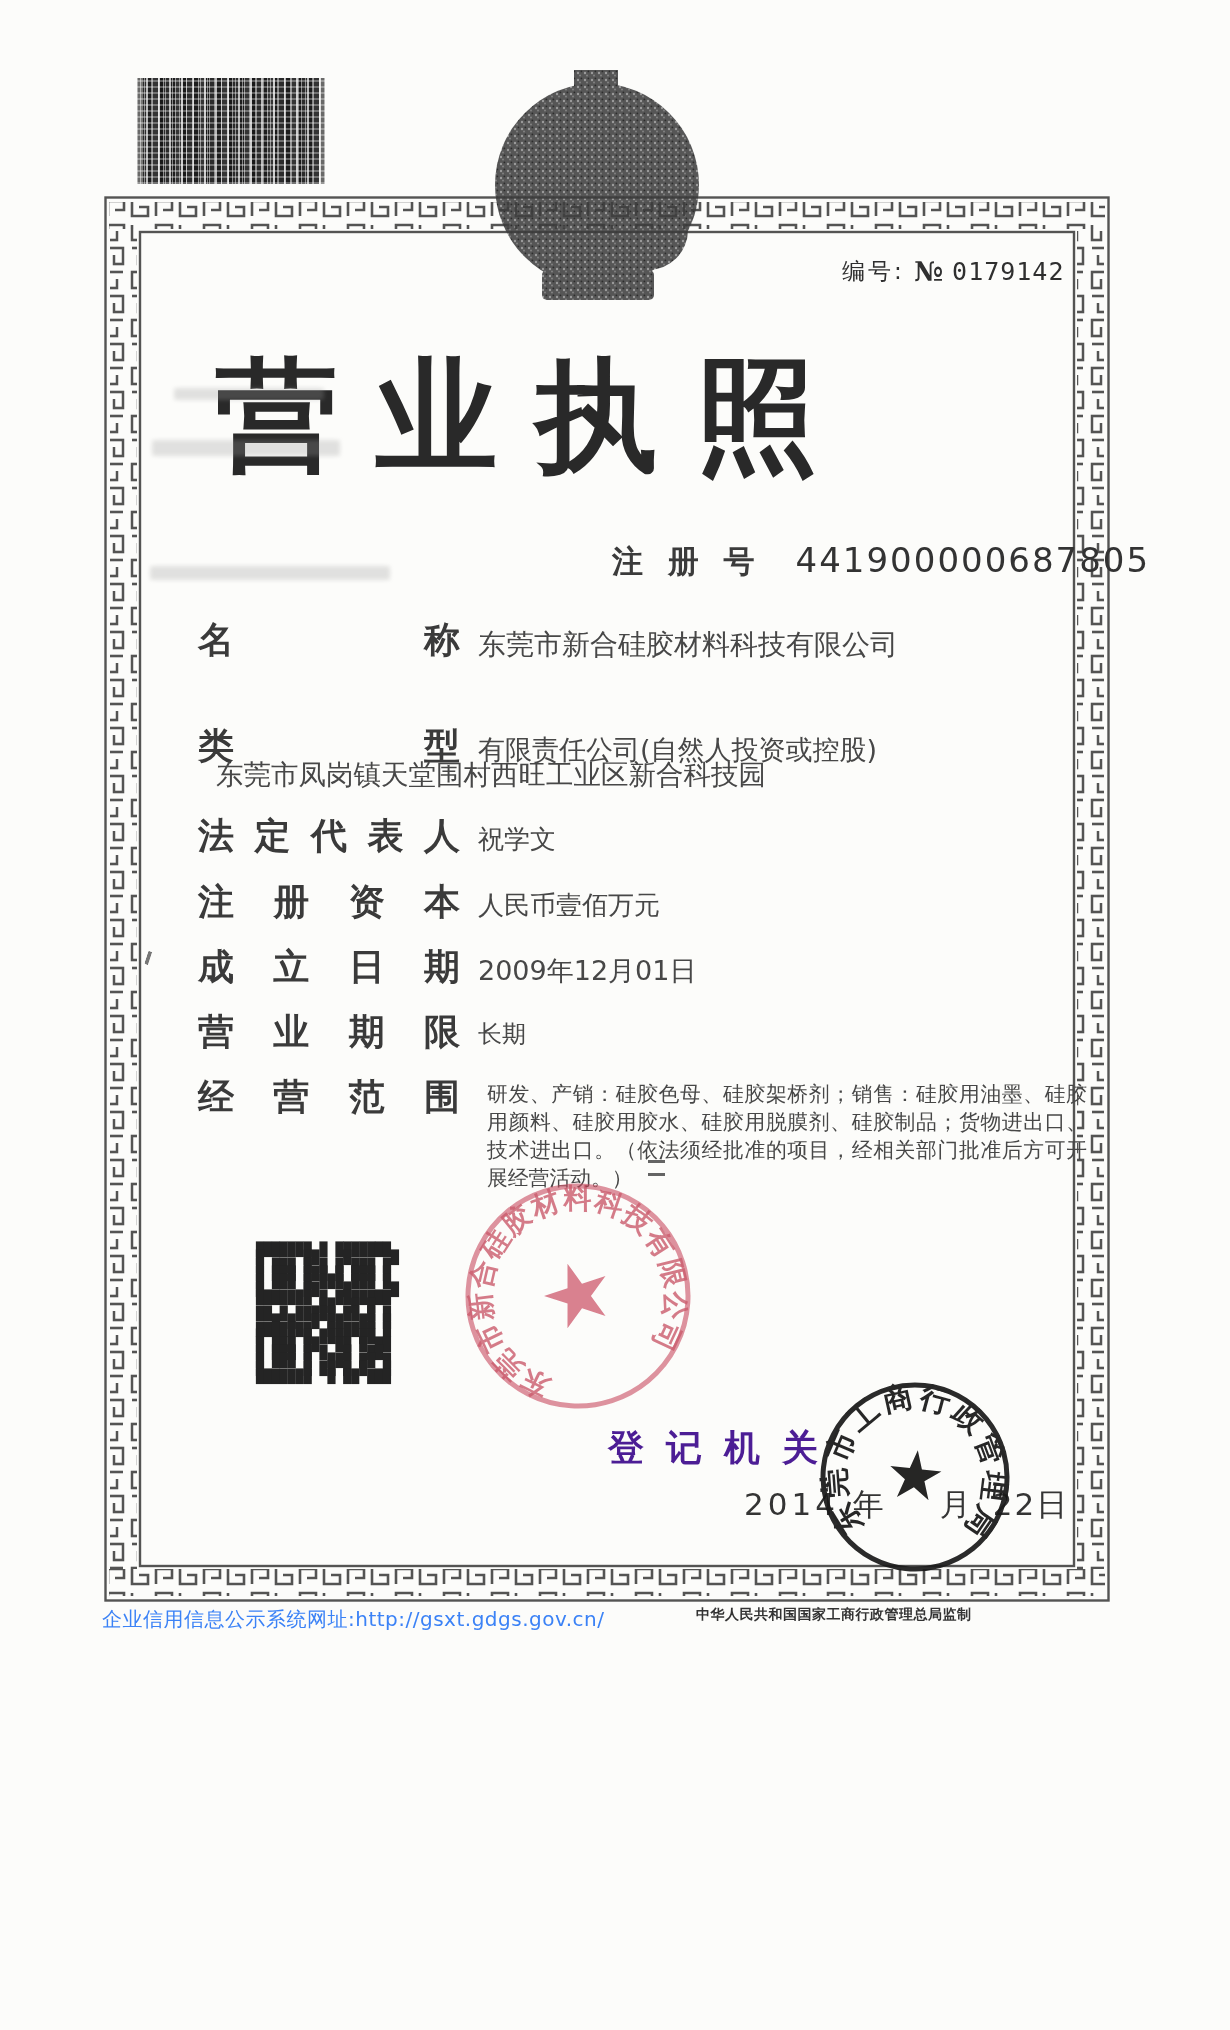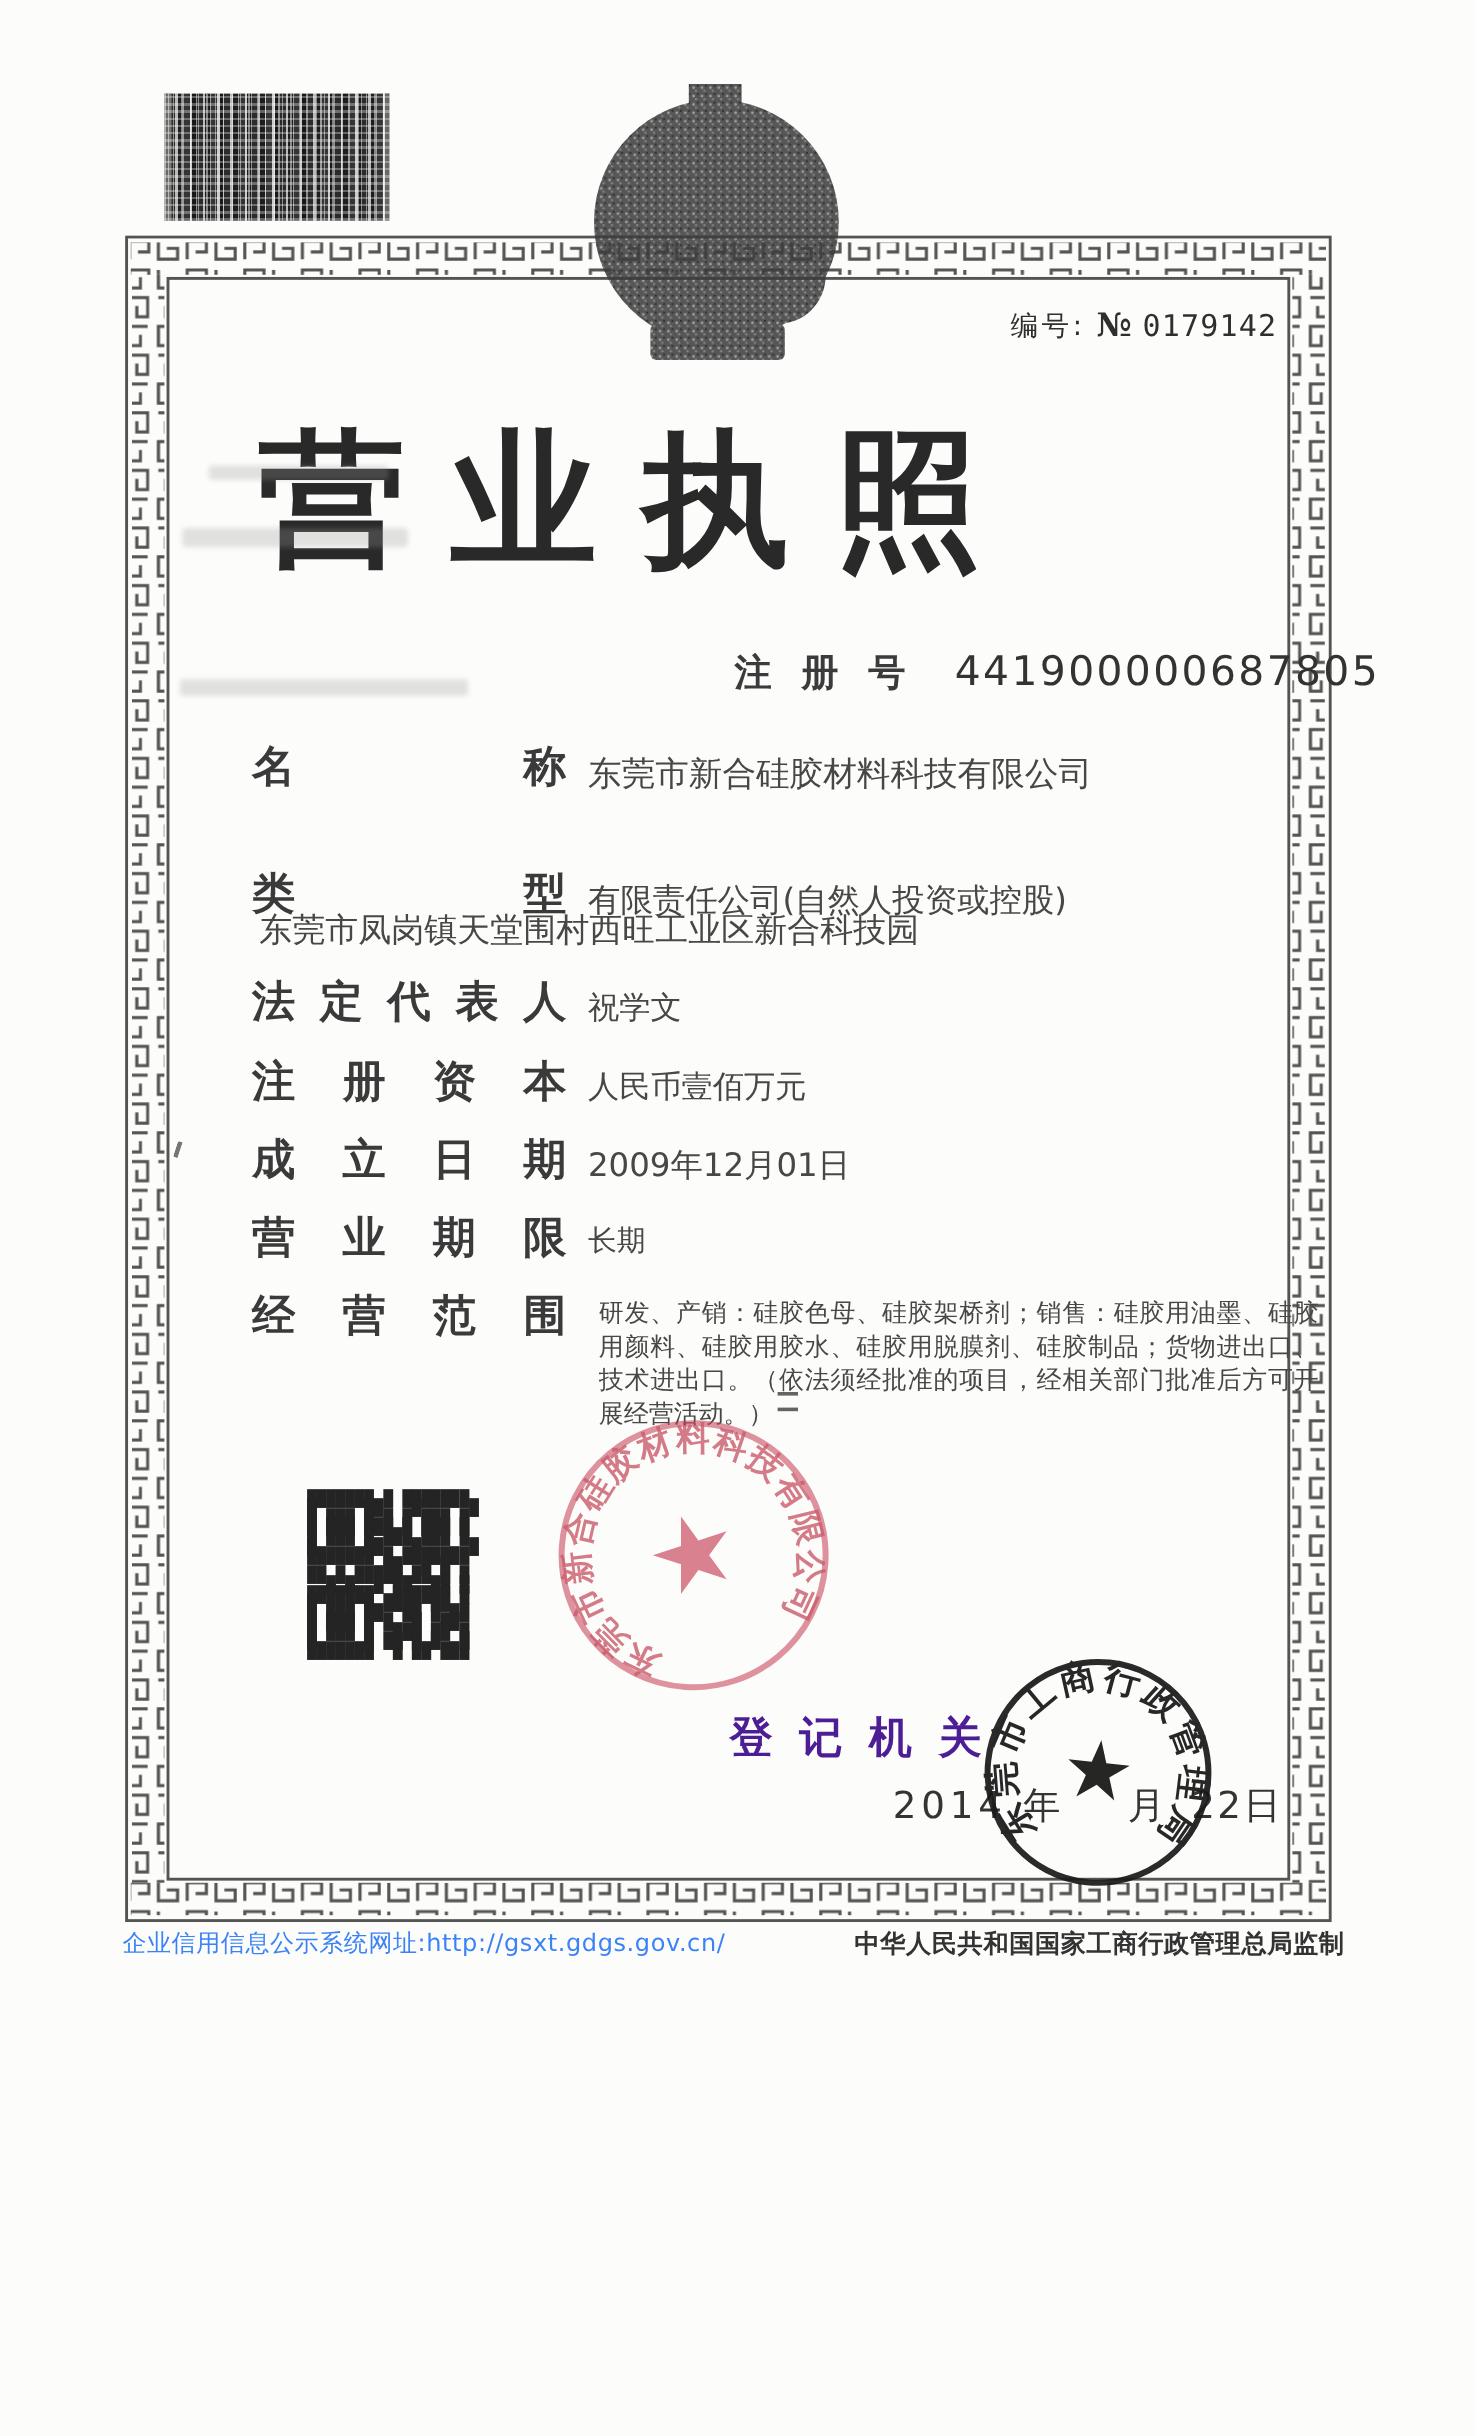--- a/index.html
+++ b/index.html
@@ -33,21 +33,21 @@
          letter-spacing:38px;text-indent:38px;color:#2d2d2d;filter:blur(.2px) contrast(1.05);}
 
   
   .regline{left:612px;top:540px;display:flex;align-items:baseline;}
   .regline .lbl{font-size:31px;letter-spacing:7px;font-weight:600;color:#3b3b3b;}
   .regline .val{font-size:34px;margin-left:34px;letter-spacing:2px;color:#333;}
 
   
   .row{left:198px;display:flex;align-items:flex-start;}
   .row .lbl{width:262px;font-size:36px;font-weight:600;color:#3a3a3a;
-            text-align:justify;text-align-last:justify;line-height:1.1;flex:none;margin-left:12px;}
+            text-align:justify;text-align-last:justify;line-height:1.1;flex:none;}
   .row .val{margin-left:18px;color:#474747;padding-top:6px;}
   .r0{top:620px;}.r0 .val{font-size:28px;}
   .r1{top:726px;}.r1 .val{font-size:27px;}
   .r2{top:751px;}.r2 .val{font-size:27.5px;white-space:nowrap;}
   .r3{top:816px;}.r3 .val{font-size:26px;}
   .r4{top:882px;}.r4 .val{font-size:26px;}
   .r5{top:947px;}.r5 .val{font-size:27px;}
   .r6{top:1012px;}.r6 .val{font-size:24px;}
   .r7{top:1077px;}.r7 .val{font-size:20.8px;width:600px;line-height:28px;padding-top:3px;text-align:justify;margin-left:27px;}
 
@@ -62,21 +62,21 @@
 
   
   .registrar-label{left:608px;top:1424px;font-size:36px;font-weight:600;letter-spacing:22px;color:#4c1d95;}
   .dateline{left:744px;top:1484px;display:flex;align-items:baseline;color:#343434;z-index:3;}
   .dateline .y{font-size:31px;letter-spacing:4px;}
   .dateline .m{font-size:31px;margin-left:52px;}
   .dateline .d{font-size:31px;margin-left:22px;letter-spacing:2px;}
 
   
   .footer-left{left:102px;top:1606px;font-size:20px;letter-spacing:.5px;color:#3b82f6;}
-  .footer-right{left:712px;top:1606px;font-size:21px;font-weight:600;letter-spacing:.5px;color:#333;}
+  .footer-right{left:696px;top:1606px;font-size:14px;font-weight:600;letter-spacing:.5px;color:#333;}
 
   
   .smudge{background:#9a9a9a;opacity:.28;filter:blur(2px);border-radius:3px;}
   .sm1{left:174px;top:388px;width:150px;height:12px;}
   .sm2{left:152px;top:440px;width:188px;height:16px;}
   .sm3{left:150px;top:566px;width:240px;height:14px;}
   .comma-mark{left:146px;top:952px;width:7px;height:14px;border-left:4px solid #555;
               transform:rotate(18deg);opacity:.8;border-radius:2px;}
   .eq-mark{left:648px;top:1160px;width:17px;height:10px;border-top:3px solid #4a4a4a;
            border-bottom:3px solid #4a4a4a;opacity:.85;}

